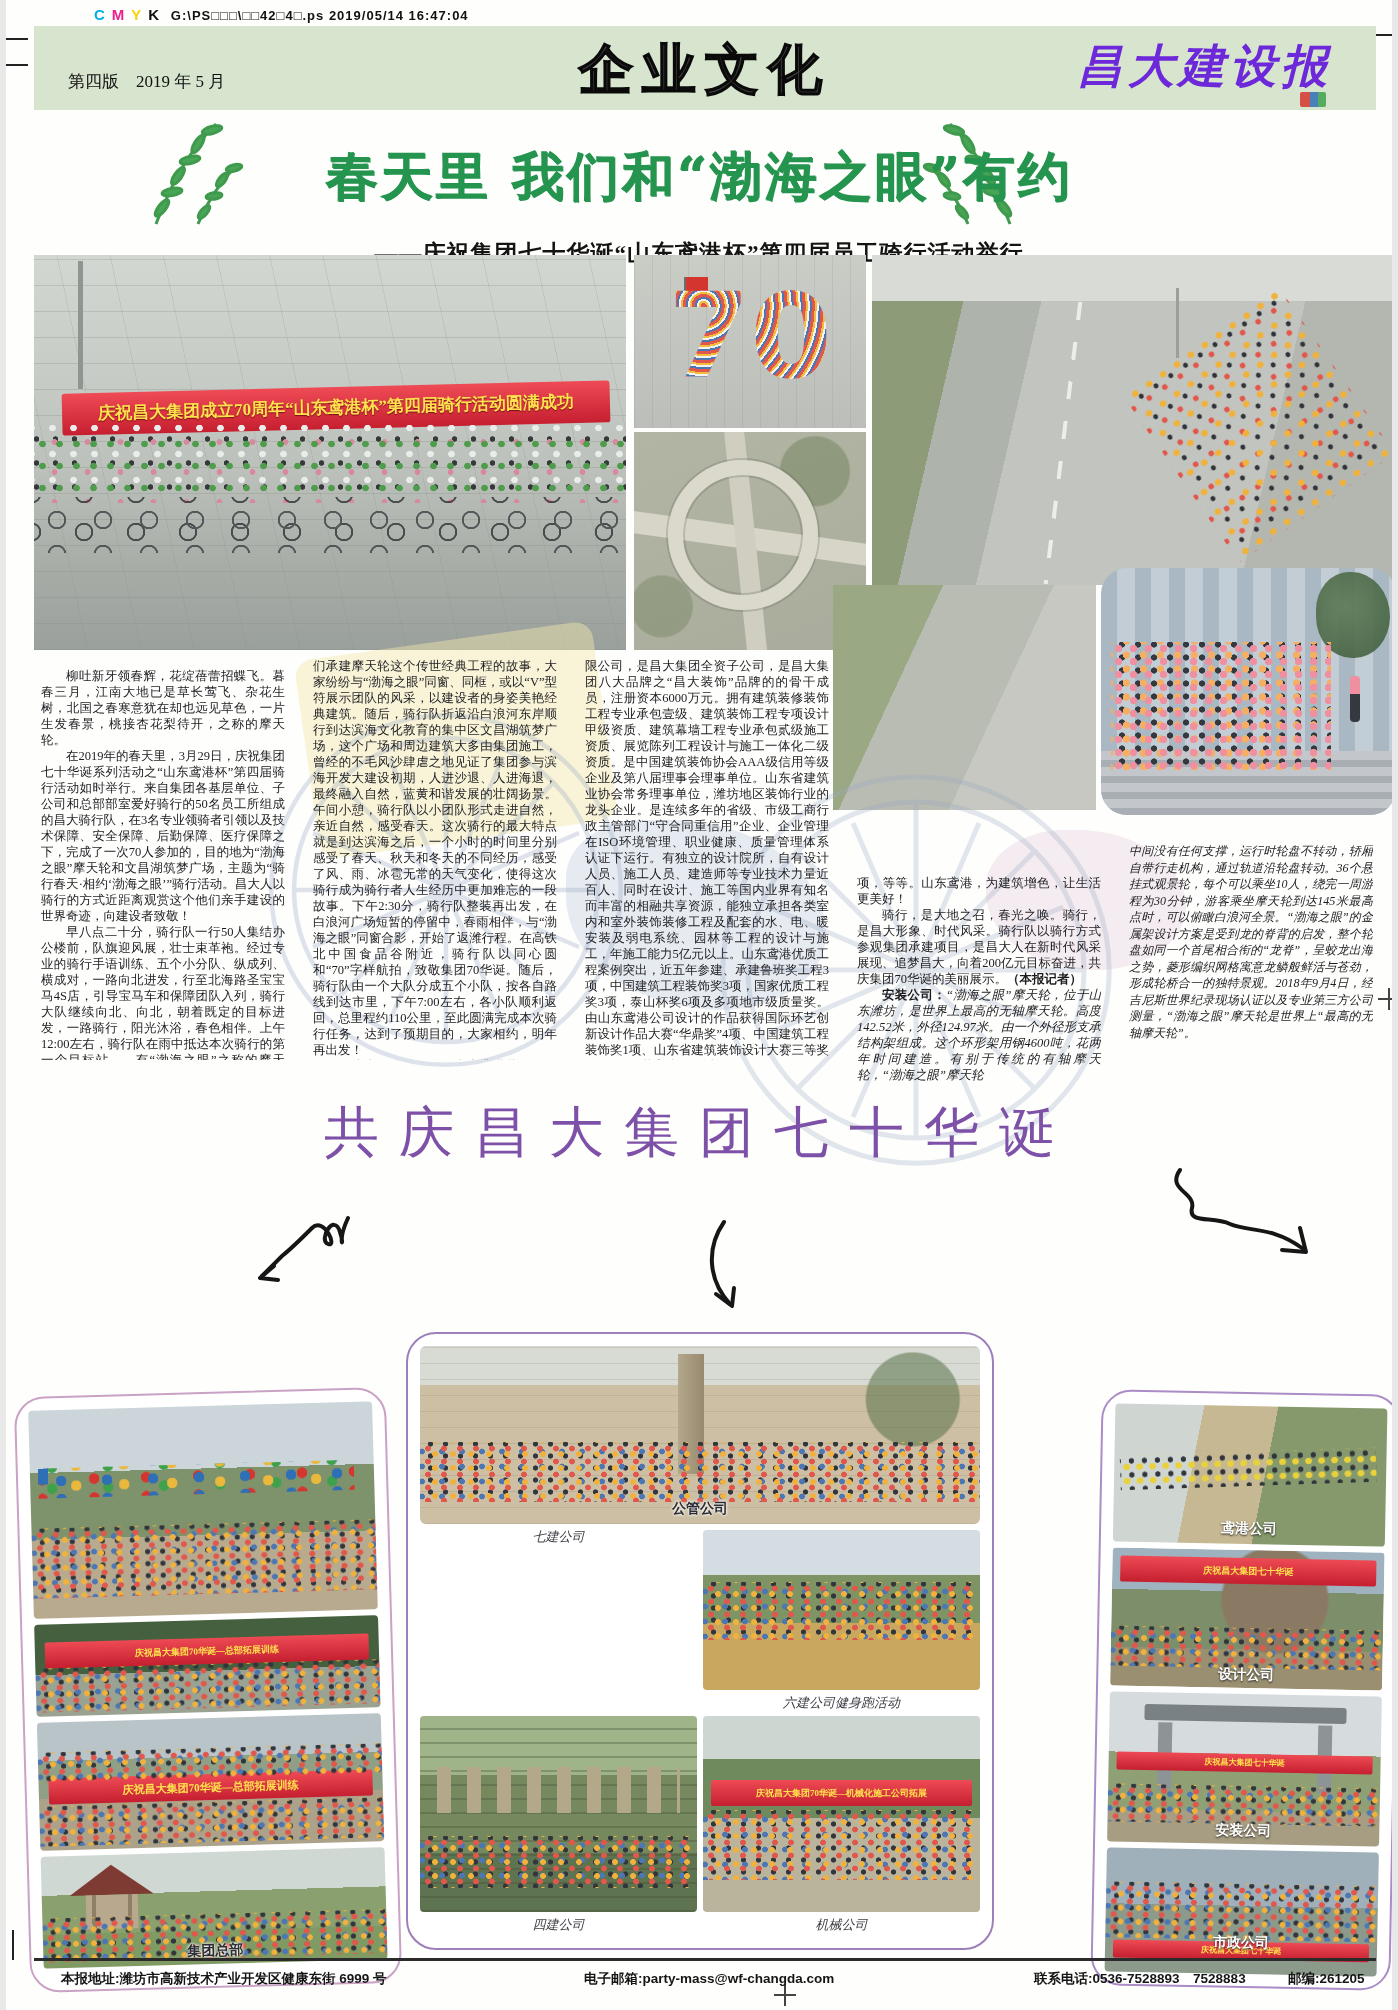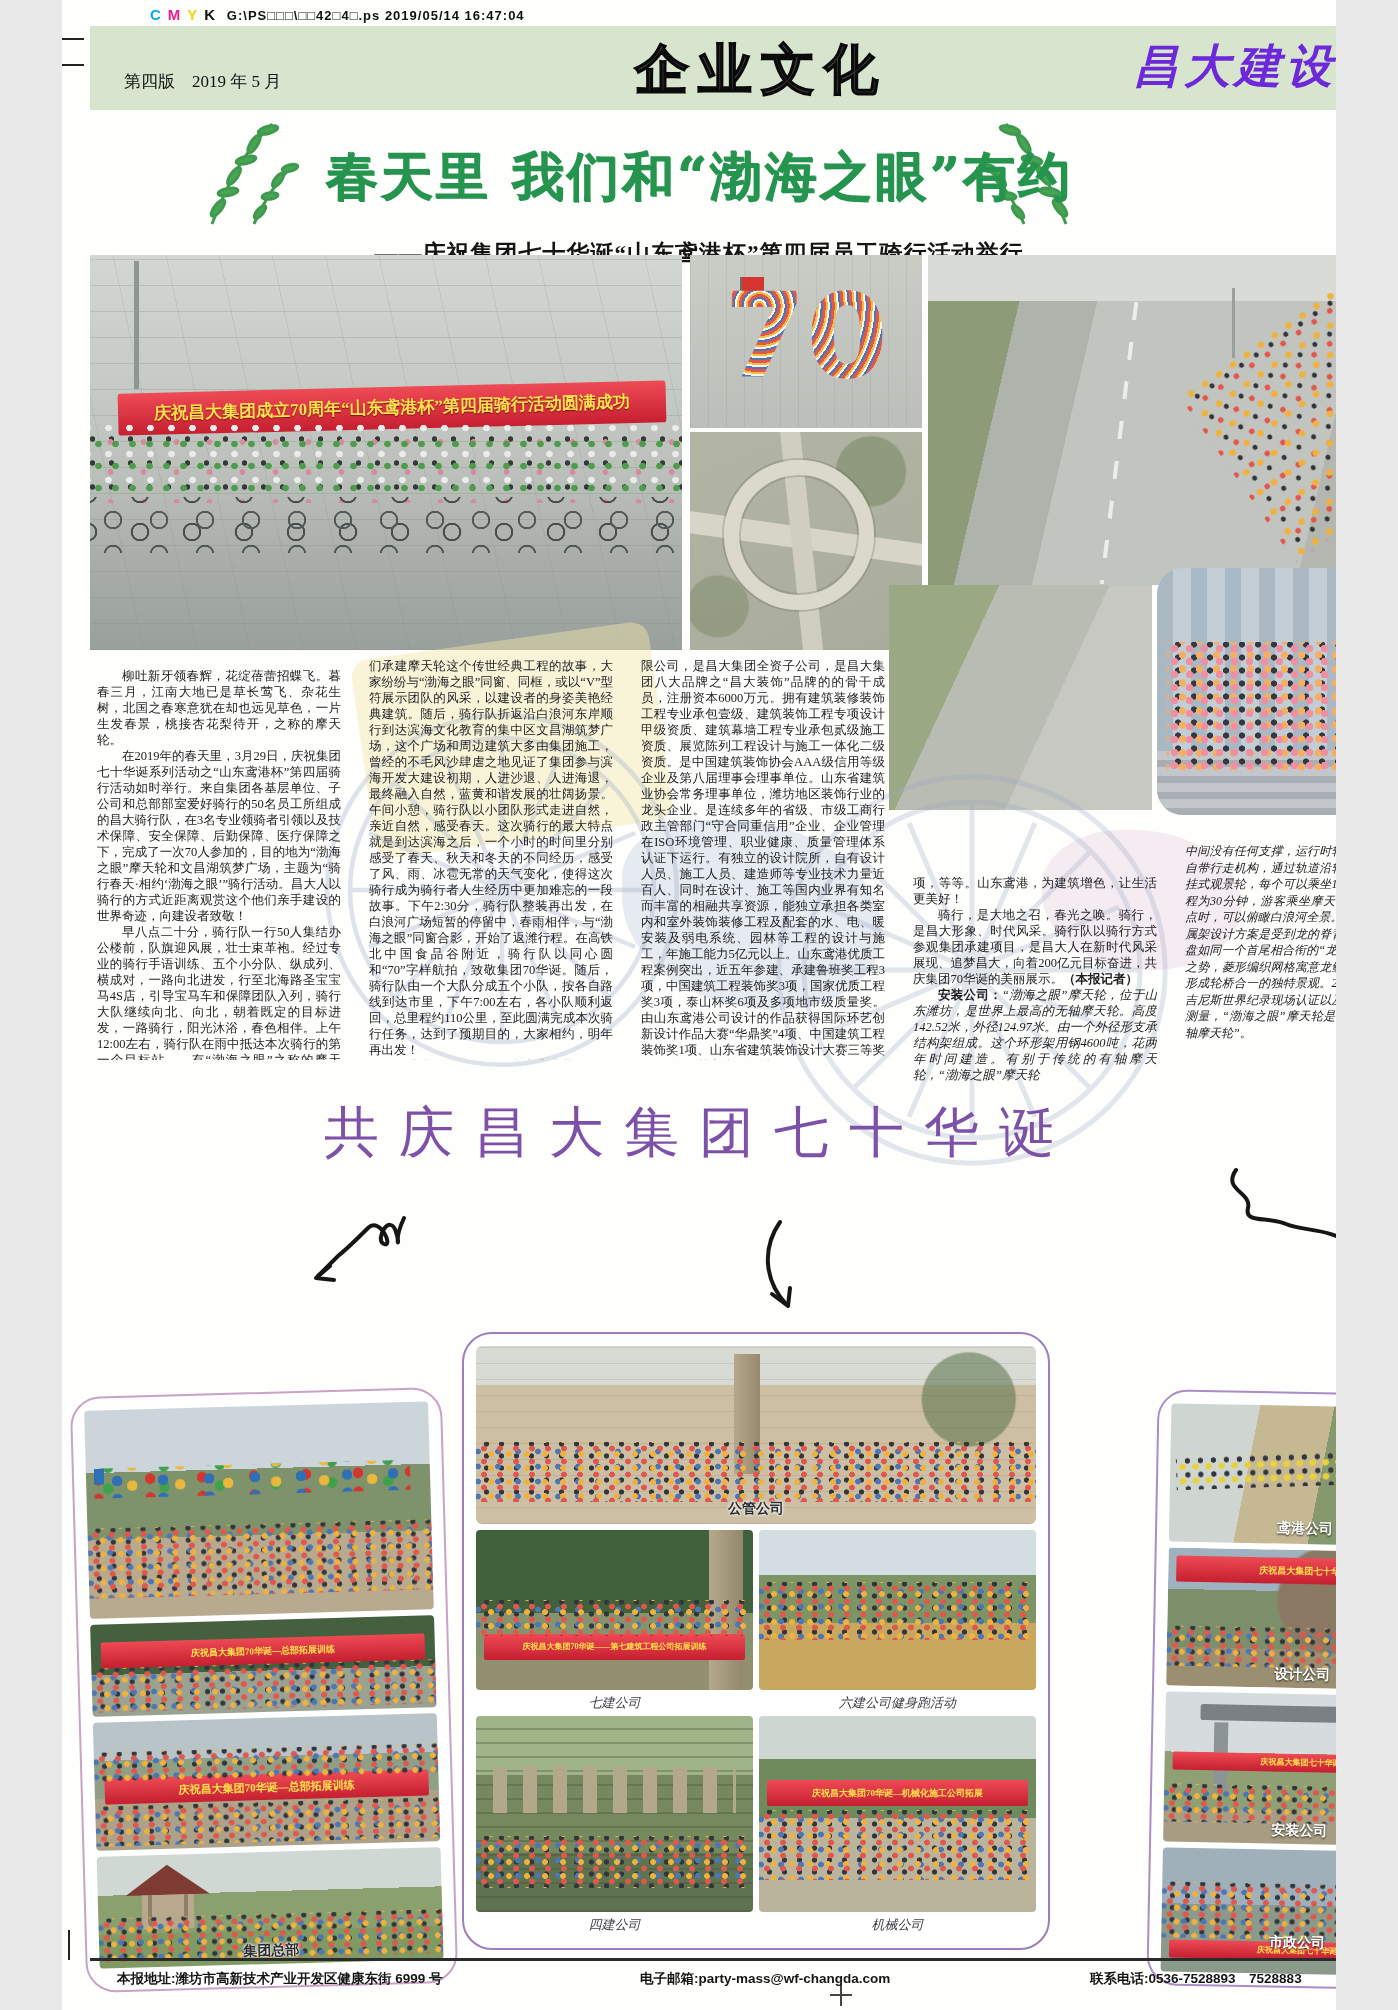--- a/index.html
+++ b/index.html
@@ -1,16 +1,16 @@
 <!DOCTYPE html>
 <html><head>
 <meta charset="utf-8">
 <style>
   html,body{margin:0;padding:0;background:#e8e8e8;}
-  #page{position:relative;width:1274px;height:2010px;margin:0 auto;background:#fefefc;
+  #page{position:relative;width:1386px;height:2010px;margin:0 auto;background:#fefefc;
         font-family:"Liberation Serif",serif;overflow:hidden;}
   [data-name]{box-sizing:border-box;}
 
   
   .printline{position:absolute;left:88px;top:6px;height:16px;font-family:"Liberation Sans",sans-serif;
              font-weight:bold;font-size:13px;letter-spacing:1px;color:#111;white-space:nowrap;}
   .printline .cl{display:inline-block;margin-right:6px;font-size:15px;}
   .c-c{color:#00adee}.c-m{color:#ec1e8c}.c-y{color:#f5d40a}.c-k{color:#101010}
   .mark{position:absolute;background:#222;}
   .regcross{position:absolute;width:22px;height:22px;}
@@ -377,25 +377,20 @@
   </div>
 
   <div class="card card-c" data-name="gallery-card-subsidiaries">
     <div class="gph m1" data-name="photo-gongguan">
       <div class="towerM" data-name="stone-tower"></div>
       <div class="gcrowd" style="top:96px;height:60px" data-name="crowd-stretching"></div>
       <div class="cap-on" style="bottom:6px" data-name="photo-caption">公管公司</div>
     </div>
     <div class="grow" data-name="photo-row">
       <div>
-        <div class="gph m2a" data-name="photo-qijian">
-          <div class="pillarM" data-name="stone-pillar"></div>
-          <div class="gband" style="top:104px;font-size:8px" data-name="banner">庆祝昌大集团70华诞——第七建筑工程公司拓展训练</div>
-          <div class="gcrowd" style="top:70px;height:36px" data-name="crowd"></div>
-        </div>
         <div class="cap-under" data-name="photo-caption">七建公司</div>
       </div>
       <div>
         <div class="gph m2b" data-name="photo-liujian">
           <div class="gcrowd" style="top:52px;height:58px" data-name="crowd-colorful"></div>
         </div>
         <div class="cap-under" data-name="photo-caption">六建公司健身跑活动</div>
       </div>
     </div>
     <div class="grow" data-name="photo-row">

